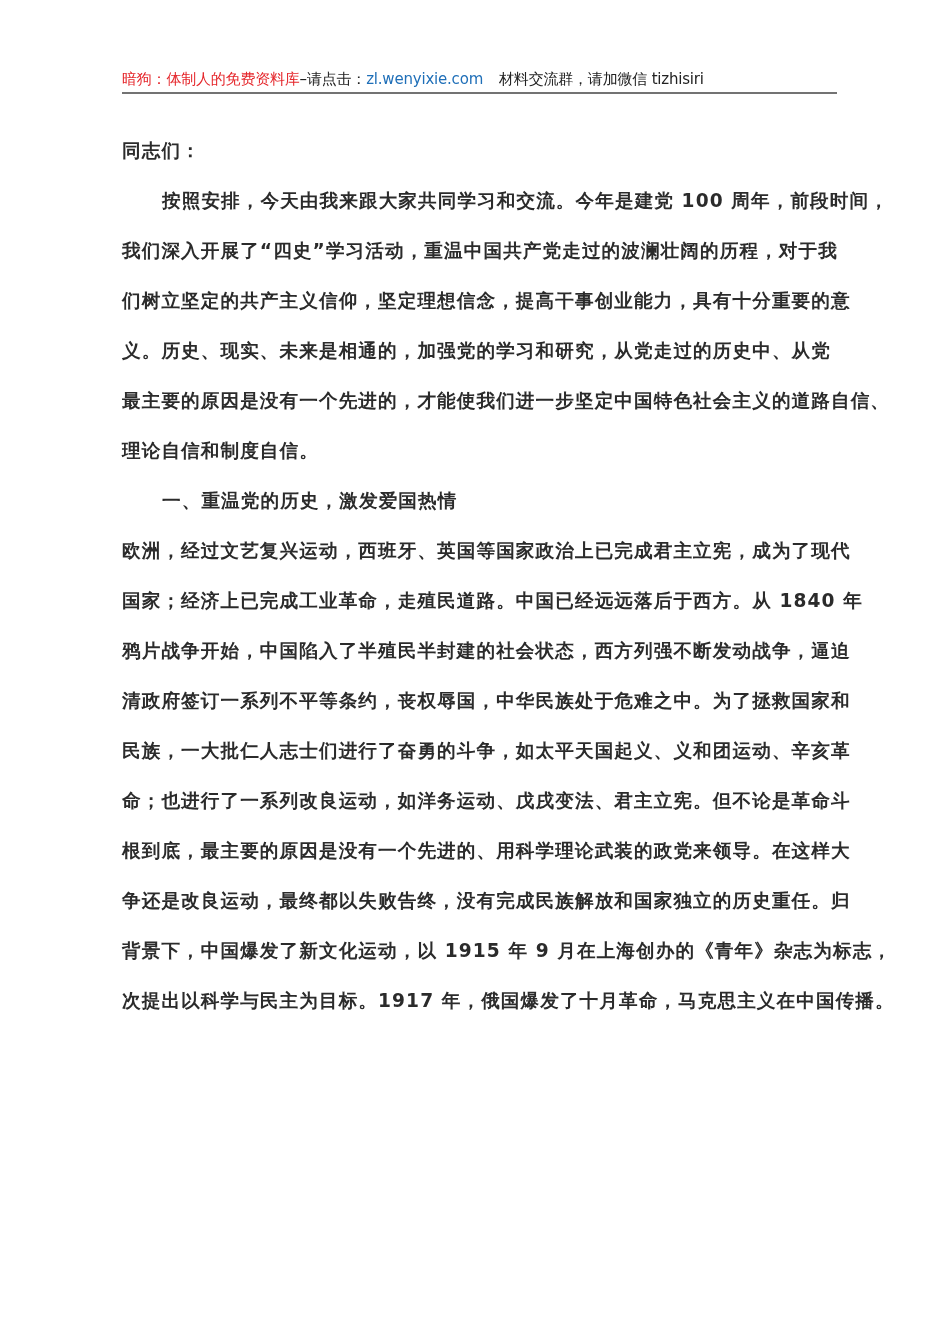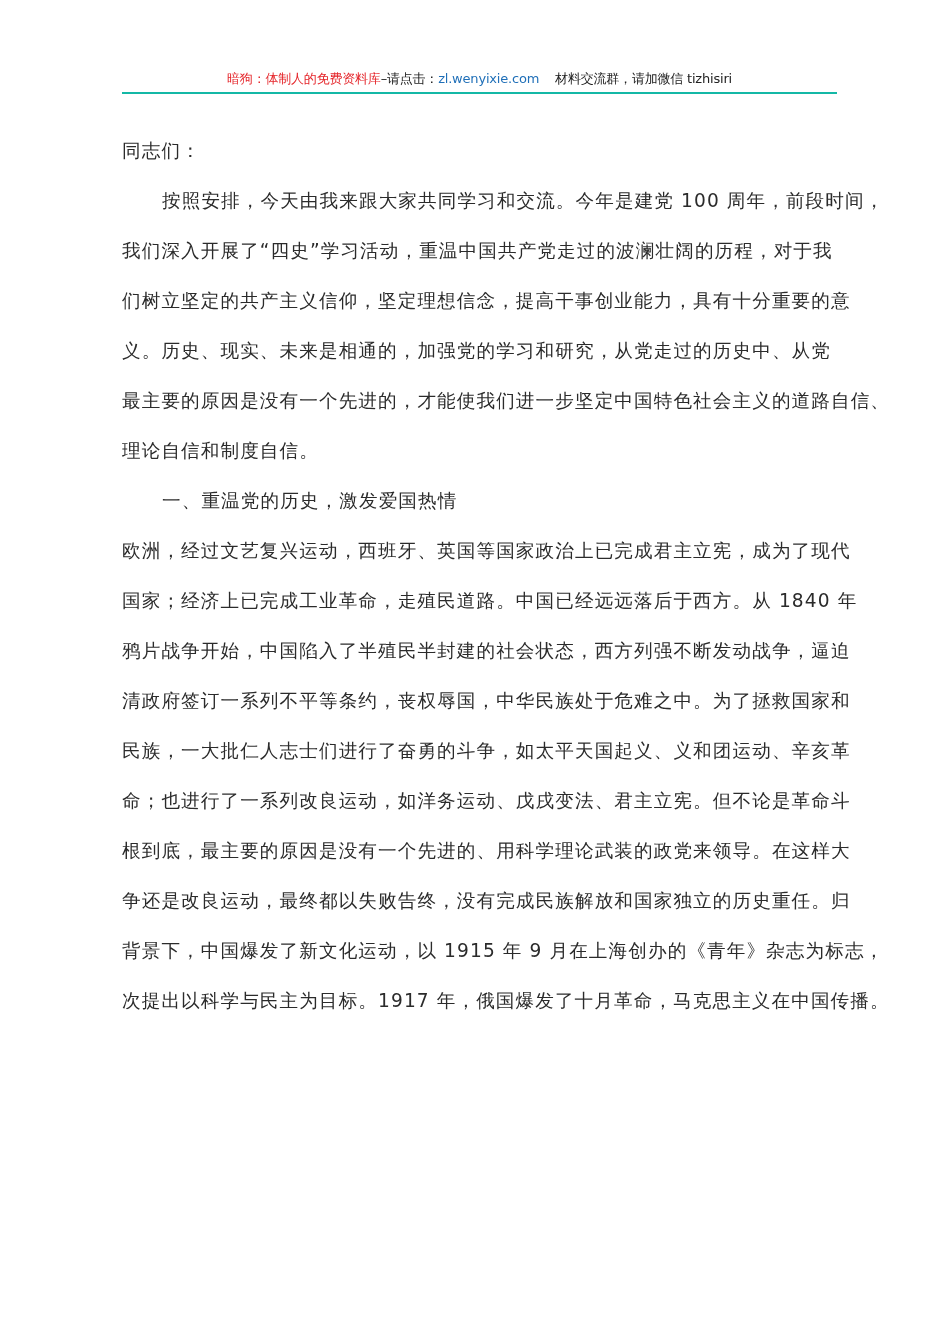--- a/index.html
+++ b/index.html
@@ -14,25 +14,25 @@
       overflow: hidden;
       font-family: "DejaVu Sans", "Liberation Sans", sans-serif;
       color: #2b2b2b;
     }
     .page-header {
       position: absolute;
       left: 122px;
       top: 66px;
       width: 715px;
       height: 26px;
-      border-bottom: 2px solid #14b8a6;
-      font-size: 13px;
+      border-bottom: 2px solid #737373;
+      font-size: 15px;
       line-height: 26px;
       white-space: nowrap;
-      text-align: center;
+      text-align: left;
       letter-spacing: -0.2px;
     }
     .hdr-red { color: #e5262b; }
     .hdr-dark { color: #222222; }
     .hdr-link { color: #1f6fb8; text-decoration: none; }
     .hdr-gap { display: inline-block; width: 16px; }
 
     .content {
       position: absolute;
       left: 122px;
@@ -48,20 +48,21 @@
       margin: 0;
       padding: 0;
     }
     .content p.indent {
       text-indent: 40px;
     }
     .content .line {
       display: block;
       white-space: nowrap;
       overflow: visible;
+      font-weight: bold;
     }
   </style>
 </head>
 <body>
 
 <div class="page-header">
   <span class="hdr-red">暗狗：体制人的免费资料库</span><span class="hdr-dark">–请点击：</span><a class="hdr-link">zl.wenyixie.com</a><span class="hdr-gap"></span><span class="hdr-dark">材料交流群，请加微信 tizhisiri</span>
 </div>
 
 <div class="content">

